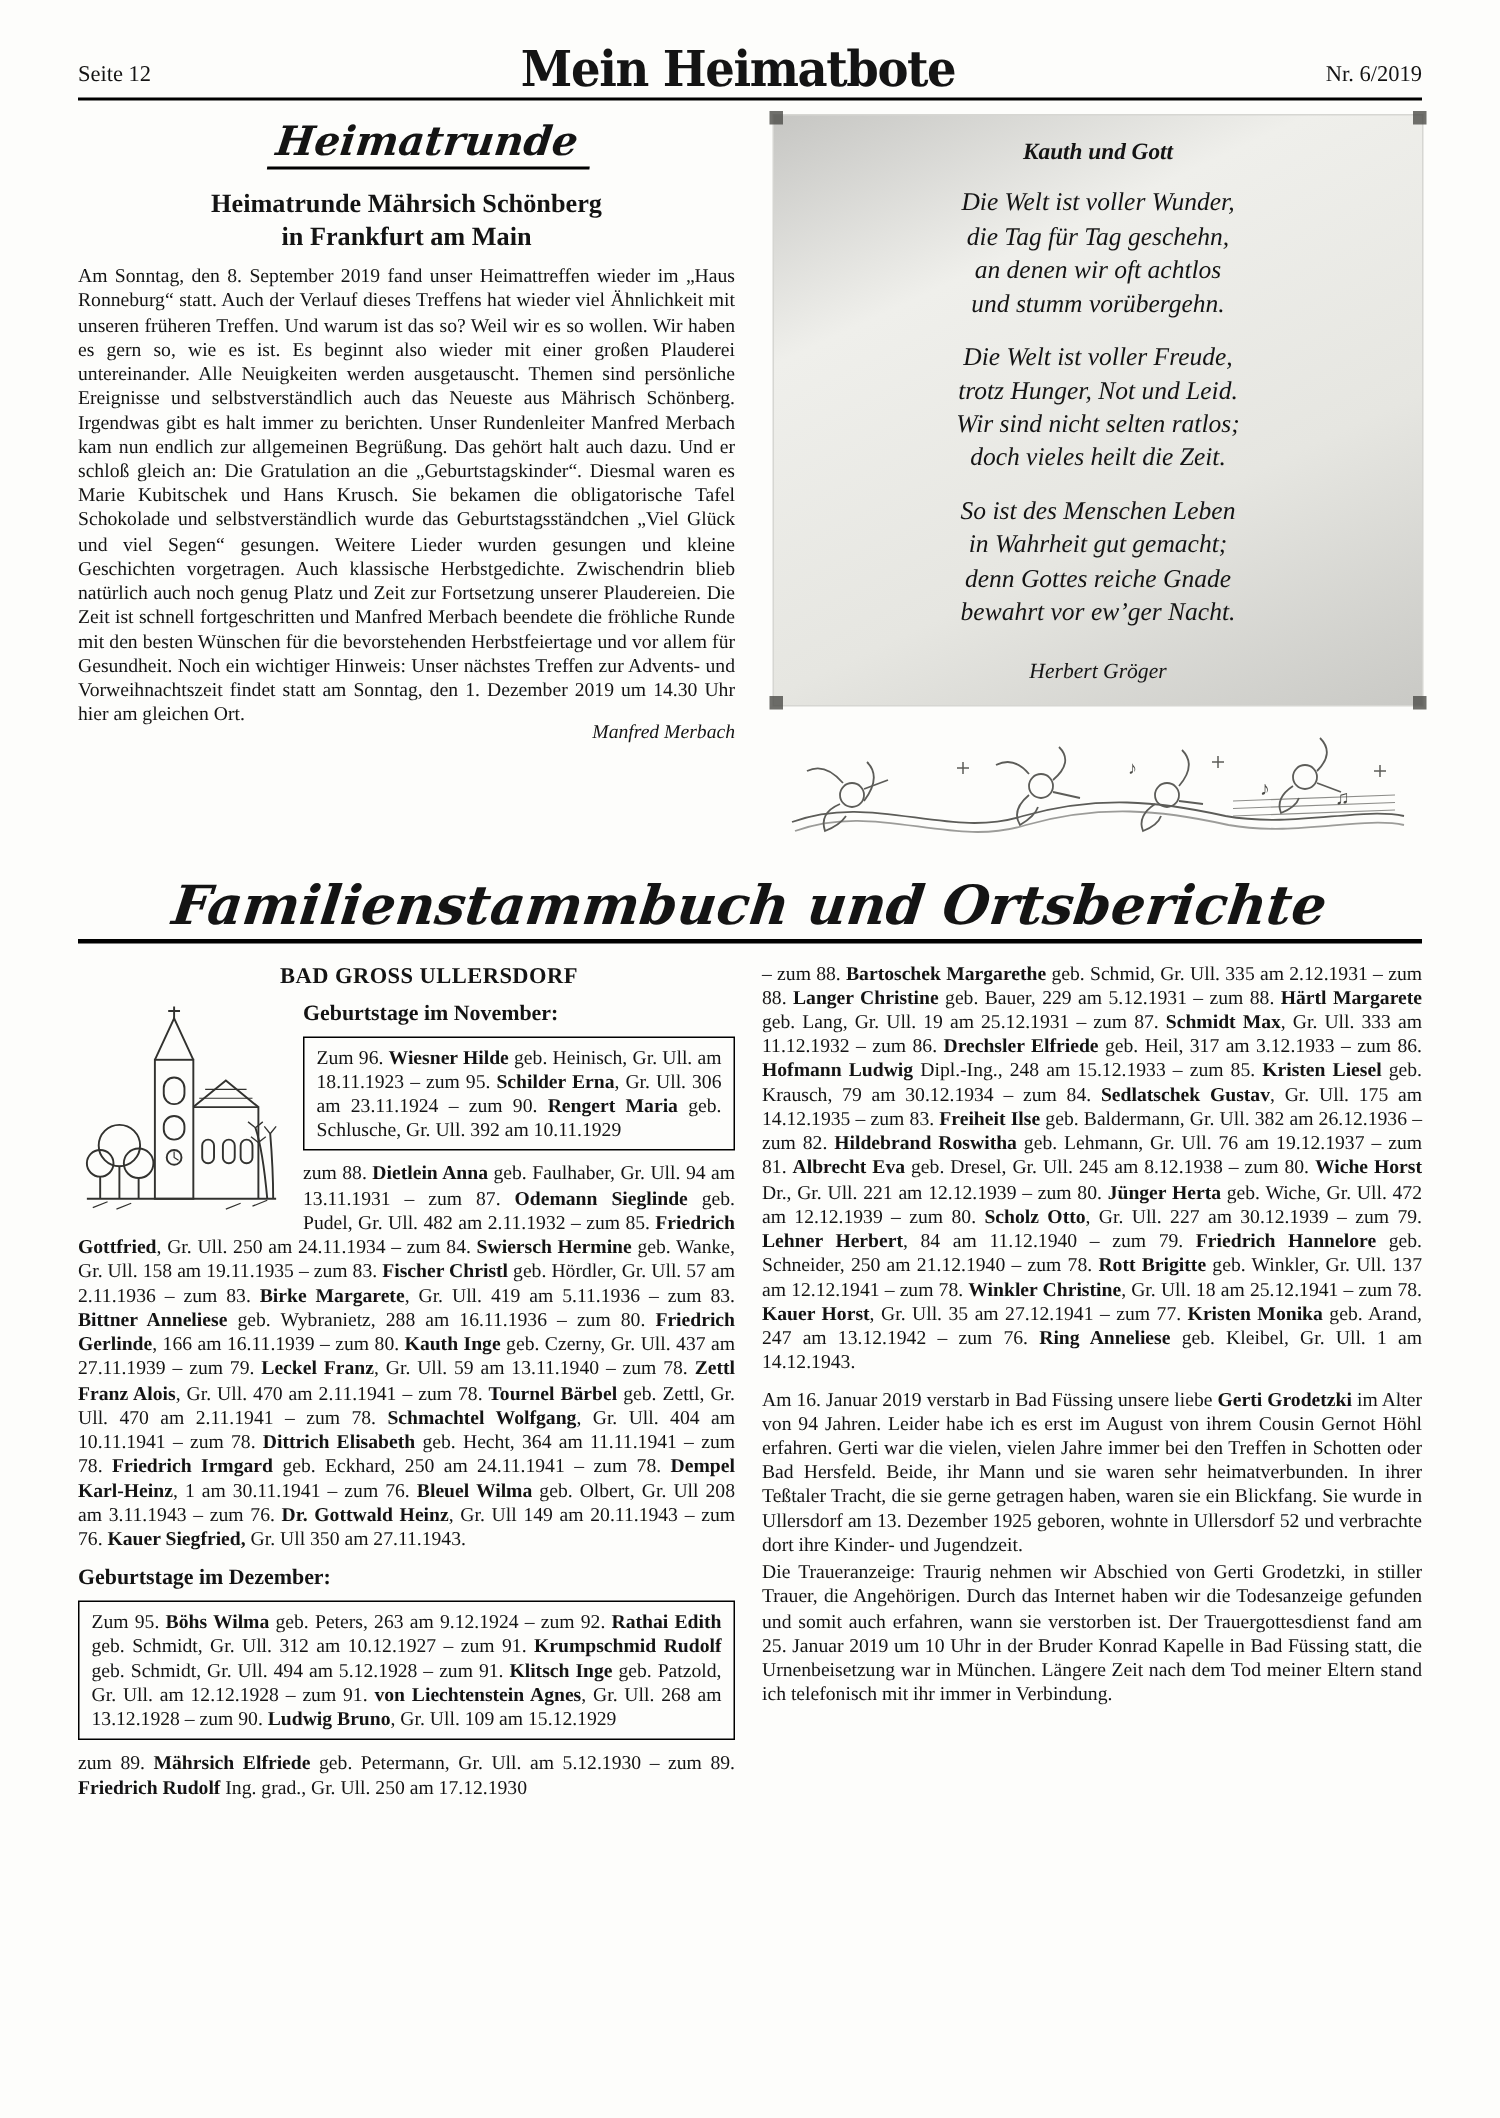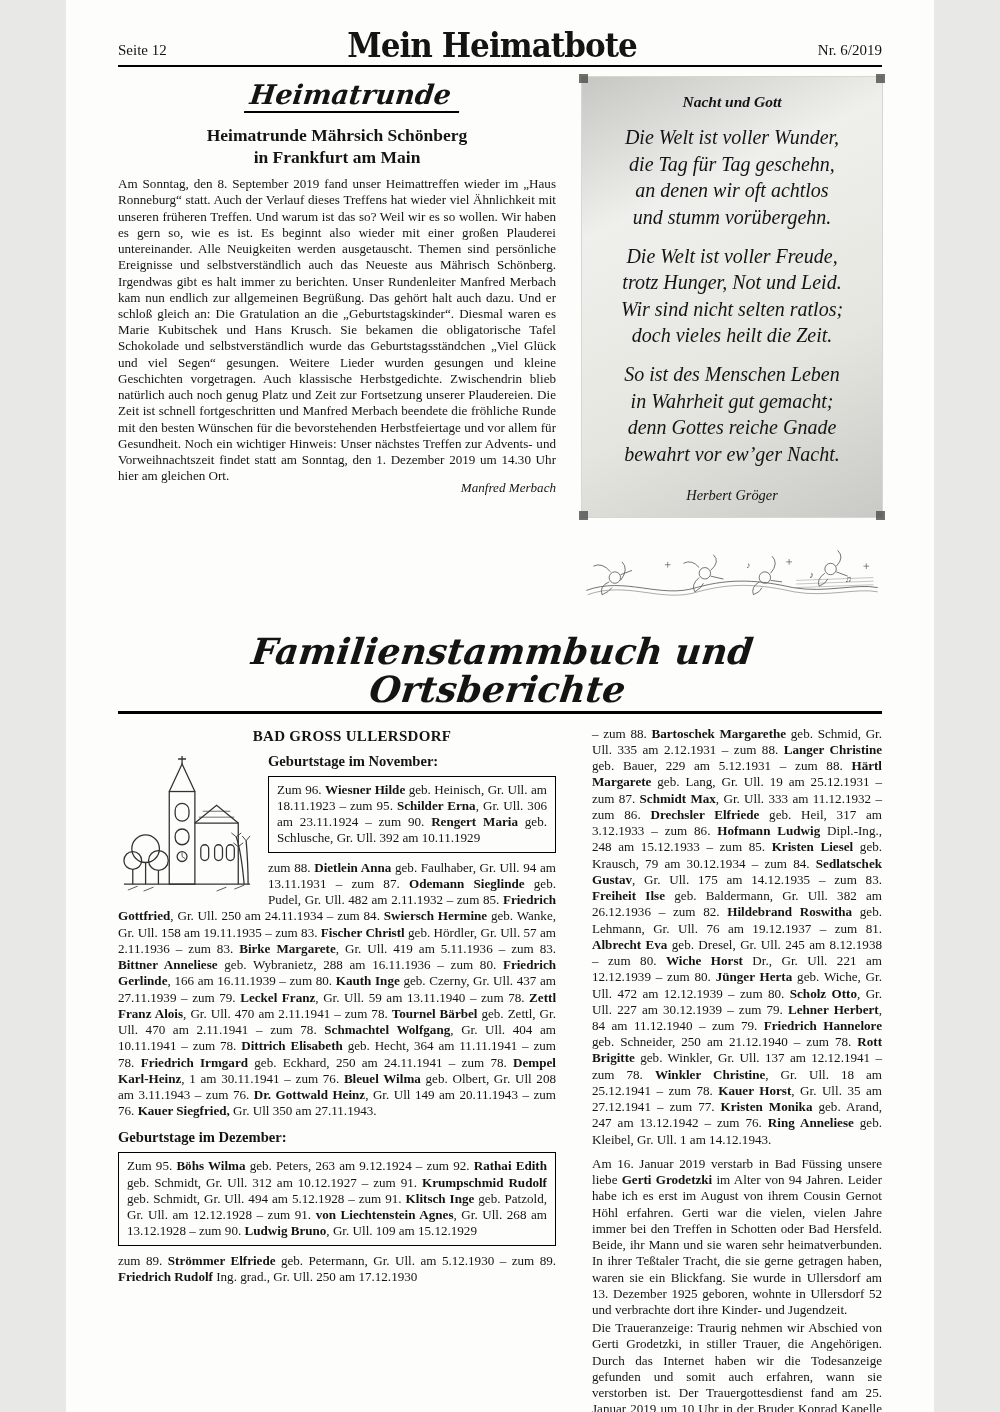--- a/index.html
+++ b/index.html
@@ -1,17 +1,17 @@
 <!DOCTYPE html>
 <html><head>
 <meta charset="utf-8">
 <style>
   html,body{margin:0;padding:0;background:#e8e8e6;}
   .page{
-    width:868px;height:1412px;box-sizing:border-box;margin:0 auto;
+    width:1000px;height:1412px;box-sizing:border-box;margin:0 auto;
     background:#fdfdfb;position:relative;overflow:hidden;
     padding:30px 52px 18px;
     font-family:"Liberation Serif",serif;color:#141414;
   }
   
   .masthead-row{display:flex;justify-content:space-between;align-items:flex-end;
     border-bottom:2px solid #000;padding-bottom:4px;}
   .page-num,.issue{font-size:15px;padding-bottom:2px;}
   .masthead{font-family:"DejaVu Serif",serif;font-weight:bold;font-size:33px;line-height:.95;
     letter-spacing:-1px;transform:scaleX(.94);}
@@ -25,28 +25,28 @@
   .article-title{text-align:center;font-size:17.5px;font-weight:bold;margin:12px 0 7px;line-height:1.25;}
   .body-text{font-size:13.1px;line-height:1.24;text-align:justify;margin:0;}
   .signature{float:right;font-style:italic;margin-top:12px;}
   
   .poem-box{position:relative;text-align:center;font-style:italic;
     background:linear-gradient(155deg,#c6c6c3 0%,#efefeb 28%,#e6e6e1 65%,#c9c9c5 100%);
     padding:14px 12px 12px;box-shadow:0 0 0 1px #d6d6d2;}
   .corner{position:absolute;width:9px;height:9px;background:#4c4c49;opacity:.8;}
   .c-tl{top:-3px;left:-3px}.c-tr{top:-3px;right:-3px}.c-bl{bottom:-3px;left:-3px}.c-br{bottom:-3px;right:-3px}
   .poem-title{font-weight:bold;font-size:15.5px;margin:2px 0 10px;}
-  .stanza{font-size:20px;line-height:1.32;white-space:pre-line;margin:13px 0;}
+  .stanza{font-size:17px;line-height:1.32;white-space:pre-line;margin:13px 0;}
   .poem-credit{font-size:14.4px;margin-top:18px;line-height:1.4;}
   .angels{display:block;margin-top:16px;width:100%;height:92px;}
   
   .hr2-wrap{text-align:center;margin-top:8px;}
   .hr2{display:inline-block;font-size:36px;transform:skewX(-7deg);line-height:1.05;}
   .rule2{border:0;border-top:3px solid #000;margin:2px 0 12px;}
-  .bottom-cols{display:flex;gap:36px;}
+  .bottom-cols{display:flex;gap:18px;}
   .place{font-size:15px;font-weight:bold;text-align:center;margin:2px 30px 8px 60px;letter-spacing:.3px;}
   .sub-heading{font-weight:bold;font-size:14.6px;margin:2px 0 6px;}
   .church-svg{float:left;width:138px;height:150px;margin:0 12px 2px 0;}
   .list-box{border:1.3px solid #000;padding:5px 8px;font-size:13.1px;line-height:1.24;
     text-align:justify;overflow:hidden;margin-bottom:7px;}
   .list-text{margin:0 0 8px;}
   .dec-head{margin-top:10px;}
   .trauer-p{margin:0 0 2px;}
 </style>
 </head>
@@ -70,21 +70,21 @@
       </h2>
       <p class="body-text"><span>Am Sonntag, den 8. September 2019 fand unser Heimattreffen wieder im „Haus Ronneburg“ statt. Auch der Verlauf dieses Treffens hat wieder viel Ähnlichkeit mit unseren früheren Treffen. Und warum ist das so? Weil wir es so wollen. Wir haben es gern so, wie es ist. Es beginnt also wieder mit einer großen Plauderei untereinander. Alle Neuigkeiten werden ausgetauscht. Themen sind persönliche Ereignisse und selbstverständlich auch das Neueste aus Mährisch Schönberg. Irgendwas gibt es halt immer zu berichten. Unser Rundenleiter Manfred Merbach kam nun endlich zur allgemeinen Begrüßung. Das gehört halt auch dazu. Und er schloß gleich an: Die Gratulation an die „Geburtstagskinder“. Diesmal waren es Marie Kubitschek und Hans Krusch. Sie bekamen die obligatorische Tafel Schokolade und selbstverständlich wurde das Geburtstagsständchen „Viel Glück und viel Segen“ gesungen. Weitere Lieder wurden gesungen und kleine Geschichten vorgetragen. Auch klassische Herbstgedichte. Zwischendrin blieb natürlich auch noch genug Platz und Zeit zur Fortsetzung unserer Plaudereien. Die Zeit ist schnell fortgeschritten und Manfred Merbach beendete die fröhliche Runde mit den besten Wünschen für die bevorstehenden Herbstfeiertage und vor allem für Gesundheit. Noch ein wichtiger Hinweis: Unser nächstes Treffen zur Advents- und Vorweihnachtszeit findet statt am Sonntag, den 1. Dezember 2019 um 14.30 Uhr hier am gleichen Ort.</span> <span class="signature">Manfred Merbach</span></p>
     </div>
 
     <div class="col-b">
       <div class="poem-box">
         <div class="corner c-tl"></div>
         <div class="corner c-tr"></div>
         <div class="corner c-bl"></div>
         <div class="corner c-br"></div>
-        <div class="poem-title">Nacht und Gott</div>
+        <div class="poem-title">Kauth und Gott</div>
         <div class="stanza">Die Welt ist voller Wunder,
 die Tag für Tag geschehn,
 an denen wir oft achtlos
 und stumm vorübergehn.</div>
         <div class="stanza">Die Welt ist voller Freude,
 trotz Hunger, Not und Leid.
 Wir sind nicht selten ratlos;
 doch vieles heilt die Zeit.</div>
         <div class="stanza">So ist des Menschen Leben
 in Wahrheit gut gemacht;
@@ -177,21 +177,21 @@
           <path d="M120,84 l-5,-4 M120,84 l5,-4 M122,94 l-5,-4 M122,94 l5,-4 M130,88 l-4,-5 M130,88 l4,-5" stroke-width=".9"></path>
         </svg>
 
         <div class="sub-heading">Geburtstage im November:</div>
         <div class="list-box">Zum 96. <b>Wiesner Hilde</b> geb. Heinisch, Gr. Ull. am 18.11.1923 – zum 95. <b>Schilder Erna</b>, Gr. Ull. 306 am 23.11.1924 – zum 90. <b>Ren­gert Maria</b> geb. Schlusche, Gr. Ull. 392 am 10.11.1929</div>
         <p class="body-text list-text">zum 88. <b>Dietlein Anna</b> geb. Faulhaber, Gr. Ull. 94 am 13.11.1931 – zum 87. <b>Odemann Sieglinde</b> geb. Pudel, Gr. Ull. 482 am 2.11.1932 – zum 85. <b>Friedrich Gottfried</b>, Gr. Ull. 250 am 24.11.1934 – zum 84. <b>Swiersch Hermine</b> geb. Wanke, Gr. Ull. 158 am 19.11.1935 – zum 83. <b>Fischer Christl</b> geb. Hördler, Gr. Ull. 57 am 2.11.1936 – zum 83. <b>Birke Margarete</b>, Gr. Ull. 419 am 5.11.1936 – zum 83. <b>Bittner Anneliese</b> geb. Wybranietz, 288 am 16.11.1936 – zum 80. <b>Friedrich Gerlinde</b>, 166 am 16.11.1939 – zum 80. <b>Kauth Inge</b> geb. Czerny, Gr. Ull. 437 am 27.11.1939 – zum 79. <b>Leckel Franz</b>, Gr. Ull. 59 am 13.11.1940 – zum 78. <b>Zettl Franz Alois</b>, Gr. Ull. 470 am 2.11.1941 – zum 78. <b>Tournel Bärbel</b> geb. Zettl, Gr. Ull. 470 am 2.11.1941 – zum 78. <b>Schmachtel Wolfgang</b>, Gr. Ull. 404 am 10.11.1941 – zum 78. <b>Dittrich Elisabeth</b> geb. Hecht, 364 am 11.11.1941 – zum 78. <b>Friedrich Irmgard</b> geb. Eckhard, 250 am 24.11.1941 – zum 78. <b>Dempel Karl-Heinz</b>, 1 am 30.11.1941 – zum 76. <b>Bleuel Wilma</b> geb. Olbert, Gr. Ull 208 am 3.11.1943 – zum 76. <b>Dr. Gottwald Heinz</b>, Gr. Ull 149 am 20.11.1943 – zum 76. <b>Kauer Siegfried,</b> Gr. Ull 350 am 27.11.1943.</p>
       </div>
 
       <div class="sub-heading dec-head">Geburtstage im Dezember:</div>
       <div class="list-box">Zum 95. <b>Böhs Wilma</b> geb. Peters, 263 am 9.12.1924 – zum 92. <b>Rathai Edith</b> geb. Schmidt, Gr. Ull. 312 am 10.12.1927 – zum 91. <b>Krumpschmid Rudolf</b> geb. Schmidt, Gr. Ull. 494 am 5.12.1928 – zum 91. <b>Klitsch Inge</b> geb. Patzold, Gr. Ull. am 12.12.1928 – zum 91. <b>von Liechtenstein Agnes</b>, Gr. Ull. 268 am 13.12.1928 – zum 90. <b>Ludwig Bruno</b>, Gr. Ull. 109 am 15.12.1929</div>
-      <p class="body-text list-text">zum 89. <b>Strömmer Elfriede</b> geb. Petermann, Gr. Ull. am 5.12.1930 – zum 89. <b>Friedrich Rudolf</b> Ing. grad., Gr. Ull. 250 am 17.12.1930</p>
+      <p class="body-text list-text">zum 89. <b>Mährsich Elfriede</b> geb. Petermann, Gr. Ull. am 5.12.1930 – zum 89. <b>Friedrich Rudolf</b> Ing. grad., Gr. Ull. 250 am 17.12.1930</p>
     </div>
 
     <div class="col-b">
       <p class="body-text list-text">– zum 88. <b>Bartoschek Margarethe</b> geb. Schmid, Gr. Ull. 335 am 2.12.1931 – zum 88. <b>Langer Christine</b> geb. Bauer, 229 am 5.12.1931 – zum 88. <b>Härtl Margarete</b> geb. Lang, Gr. Ull. 19 am 25.12.1931 – zum 87. <b>Schmidt Max</b>, Gr. Ull. 333 am 11.12.1932 – zum 86. <b>Drechsler Elfriede</b> geb. Heil, 317 am 3.12.1933 – zum 86. <b>Hofmann Ludwig</b> Dipl.-Ing., 248 am 15.12.1933 – zum 85. <b>Kristen Liesel</b> geb. Krausch, 79 am 30.12.1934 – zum 84. <b>Sedlatschek Gustav</b>, Gr. Ull. 175 am 14.12.1935 – zum 83. <b>Freiheit Ilse</b> geb. Baldermann, Gr. Ull. 382 am 26.12.1936 – zum 82. <b>Hildebrand Roswitha</b> geb. Lehmann, Gr. Ull. 76 am 19.12.1937 – zum 81. <b>Albrecht Eva</b> geb. Dresel, Gr. Ull. 245 am 8.12.1938 – zum 80. <b>Wiche Horst</b> Dr., Gr. Ull. 221 am 12.12.1939 – zum 80. <b>Jünger Herta</b> geb. Wiche, Gr. Ull. 472 am 12.12.1939 – zum 80. <b>Scholz Otto</b>, Gr. Ull. 227 am 30.12.1939 – zum 79. <b>Lehner Herbert</b>, 84 am 11.12.1940 – zum 79. <b>Friedrich Hannelore</b> geb. Schneider, 250 am 21.12.1940 – zum 78. <b>Rott Brigitte</b> geb. Winkler, Gr. Ull. 137 am 12.12.1941 – zum 78. <b>Winkler Christine</b>, Gr. Ull. 18 am 25.12.1941 – zum 78. <b>Kauer Horst</b>, Gr. Ull. 35 am 27.12.1941 – zum 77. <b>Kristen Monika</b> geb. Arand, 247 am 13.12.1942 – zum 76. <b>Ring Anneliese</b> geb. Kleibel, Gr. Ull. 1 am 14.12.1943.</p>
       <p class="body-text trauer-p">Am 16. Januar 2019 verstarb in Bad Füssing unsere liebe <b>Gerti Grodetzki</b> im Alter von 94 Jahren. Leider habe ich es erst im August von ihrem Cousin Gernot Höhl erfahren. Gerti war die vielen, vielen Jahre immer bei den Treffen in Schotten oder Bad Hersfeld. Beide, ihr Mann und sie waren sehr heimatverbunden. In ihrer Teßtaler Tracht, die sie gerne getragen haben, waren sie ein Blickfang. Sie wurde in Ullersdorf am 13. Dezember 1925 geboren, wohnte in Ullersdorf 52 und verbrachte dort ihre Kinder- und Jugendzeit.</p>
       <p class="body-text trauer-p">Die Traueranzeige: Traurig nehmen wir Abschied von Gerti Grodetzki, in stiller Trauer, die Angehörigen. Durch das Internet haben wir die Todesanzeige gefunden und somit auch erfahren, wann sie verstorben ist. Der Trauergottesdienst fand am 25. Januar 2019 um 10 Uhr in der Bruder Konrad Kapelle in Bad Füssing statt, die Urnenbeisetzung war in München. Längere Zeit nach dem Tod meiner Eltern stand ich telefonisch mit ihr immer in Verbindung.</p>
     </div>
   </div>
 
 </div>

